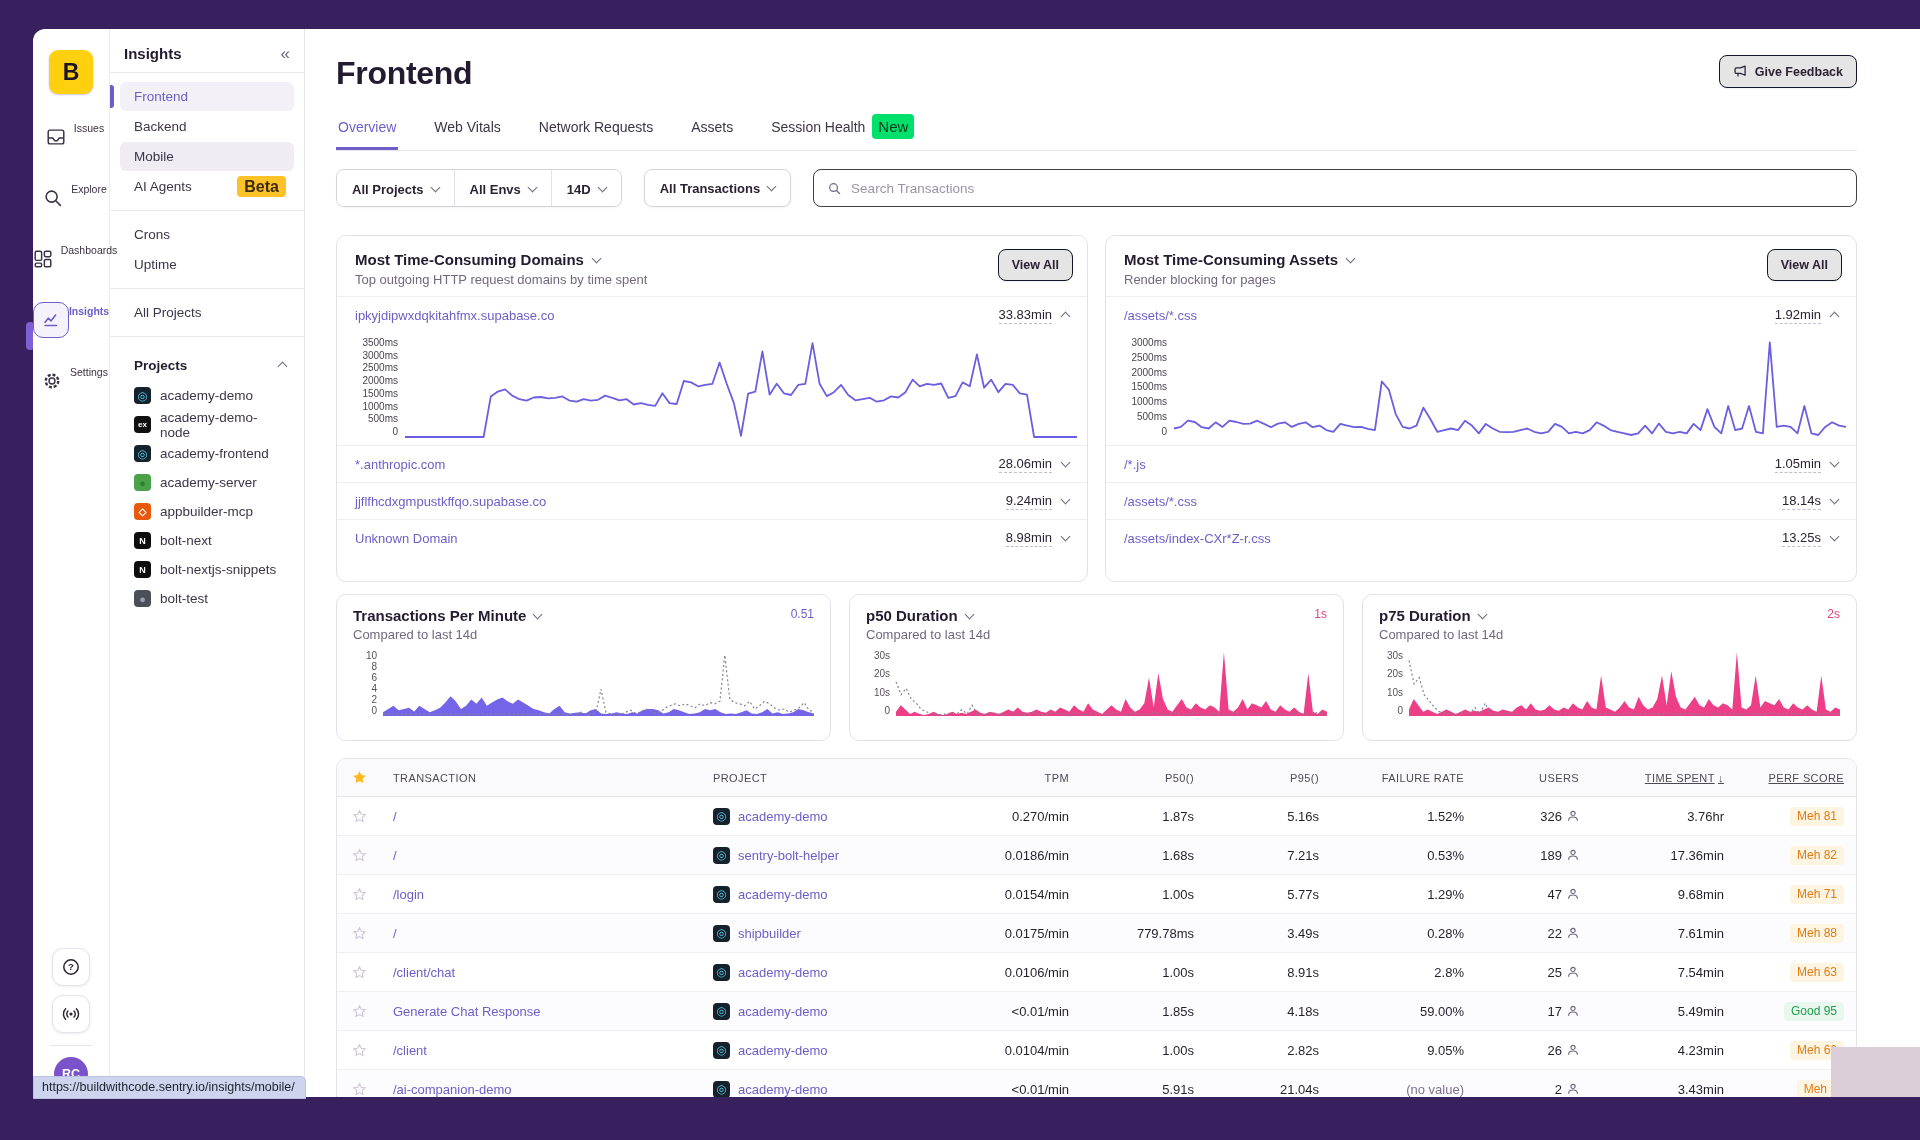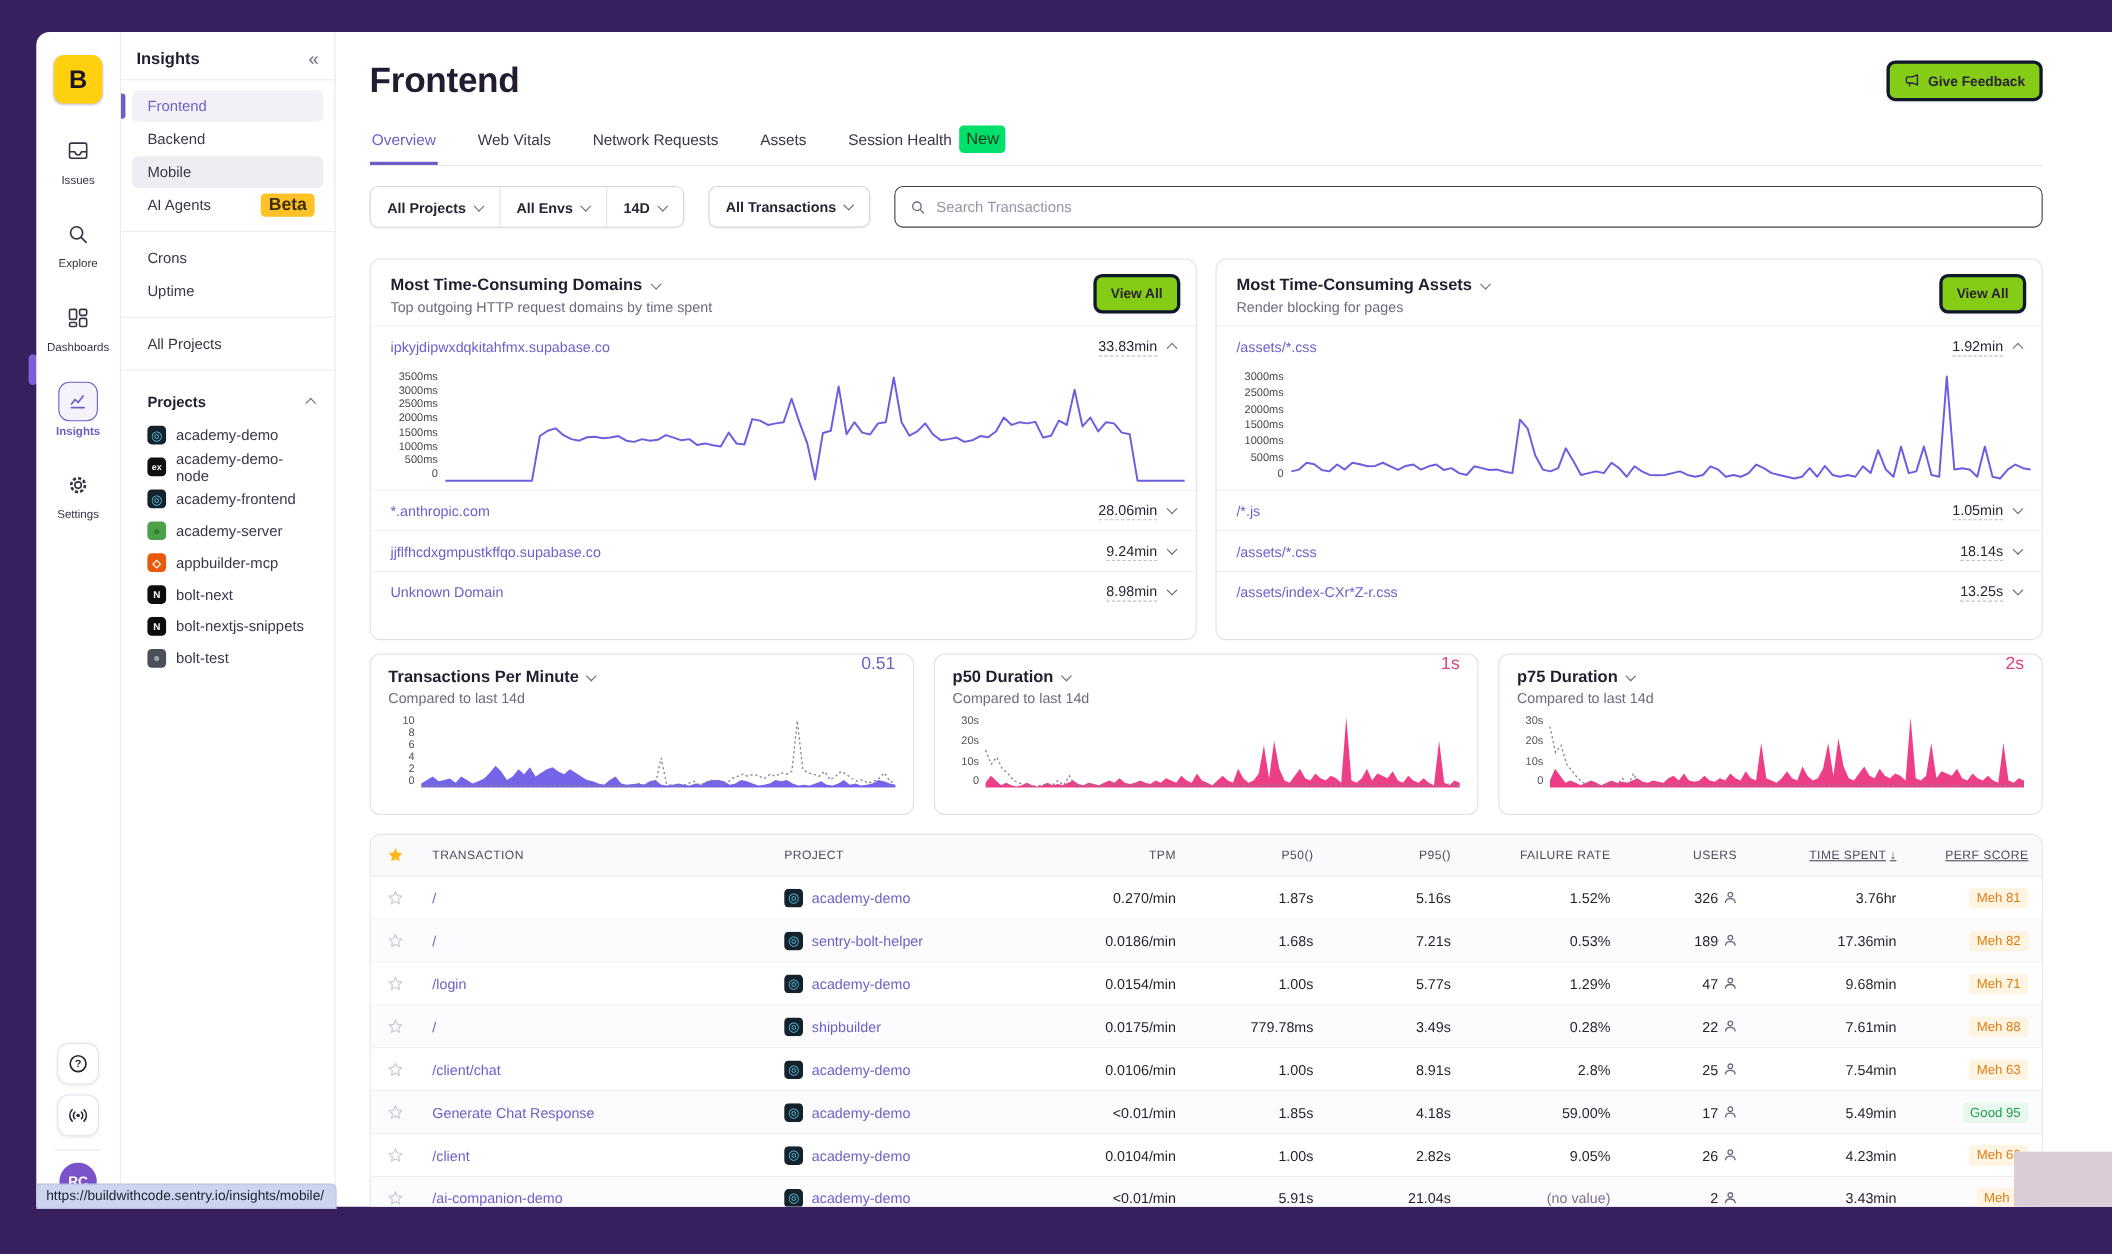--- a/index.html
+++ b/index.html
@@ -2,21 +2,21 @@
 <html><head>
 <meta charset="utf-8">
 <style>
   *{box-sizing:border-box;margin:0;padding:0}
   html,body{width:1920px;height:1140px;overflow:hidden}
   body{background:#38205f;font-family:"Liberation Sans",sans-serif;color:#2b2233;position:relative}
   .window{position:absolute;left:33px;top:29px;right:0;bottom:43px;background:#fff;border-top-left-radius:12px;overflow:hidden;display:flex}
   
   .rail{width:77px;flex:none;display:flex;flex-direction:column;align-items:center;padding-top:21px;border-right:1px solid #ede9f1}
   .logo{width:44px;height:44px;border-radius:9px;background:#ffd00e;color:#1c1423;font-weight:700;font-size:23px;display:flex;align-items:center;justify-content:center;box-shadow:0 1px 2px rgba(40,20,60,.25);cursor:pointer}
-  .rail-item{display:flex;flex-direction:column;align-items:center;margin-top:25px;cursor:pointer;color:#3a3144}
+  .rail-item{display:flex;flex-direction:row;align-items:flex-start;margin-top:25px;cursor:pointer;color:#3a3144}
   .rail-item .lab{font-size:10.5px;margin-top:3px;color:#3a3144}
   .rail-item .ibox{width:36px;height:36px;display:flex;align-items:center;justify-content:center;border-radius:10px}
   .rail-item.active{color:#6c5fc7}
   .rail-item.active .ibox{border:1.5px solid #6c5fc7;background:#f6f2fc}
   .rail-item.active .lab{color:#6c5fc7;font-weight:700}
   .rail-foot{margin-top:auto;display:flex;flex-direction:column;align-items:center;padding-bottom:6px}
   .pillbtn{width:38px;height:38px;border-radius:11px;border:1px solid #e6e1ea;background:#fff;box-shadow:0 1px 3px rgba(40,20,60,.08);display:flex;align-items:center;justify-content:center;margin-top:9px;cursor:pointer;color:#2b2233}
   .foot-div{width:42px;height:1px;background:#e8e3ee;margin-top:12px}
   .avatar{width:34px;height:34px;border-radius:50%;background:#7a52c9;color:#fff;font-weight:700;font-size:12.5px;display:flex;align-items:center;justify-content:center;margin-top:11px;cursor:pointer}
   .rail-active-pill{position:absolute;left:26px;top:322px;width:8px;height:28px;border-radius:5px;background:#7e5fd4}
@@ -37,21 +37,21 @@
   .picon.react{background:#16222b}.picon.react::before{content:"◎";color:#55c9ea;font-size:12px}
   .picon.express{background:#101010}.picon.express::before{content:"ex";color:#fff;font-size:8px;font-weight:700}
   .picon.node{background:#4aa147}.picon.node::before{content:"●";color:#2c7f33;font-size:11px}
   .picon.mcp{background:#e8590c}.picon.mcp::before{content:"◇";color:#fff;font-size:10px;font-weight:700}
   .picon.next{background:#0d0d0d}.picon.next::before{content:"N";color:#fff;font-size:9px;font-weight:700}
   .picon.test{background:#4a4f58}.picon.test::before{content:"●";color:#9aa0ab;font-size:11px}
   
   .main{flex:1;padding:26px 63px 0 31px;overflow:hidden}
   .title-row{display:flex;align-items:flex-start;justify-content:space-between}
   .page-title{font-size:32px;font-weight:700;color:#231c30;letter-spacing:-.3px}
-  .btn{display:inline-flex;align-items:center;gap:7px;background:#84cc16;border:3px solid #0f172a;border-radius:8px;font-size:12.5px;font-weight:700;color:#2b2233;padding:8px 13px;cursor:pointer;box-shadow:0 1px 2px rgba(43,34,51,.06)}
+  .btn{display:inline-flex;align-items:center;gap:7px;background:#e5e5e5;border:1px solid #0f172a;border-radius:8px;font-size:12.5px;font-weight:700;color:#2b2233;padding:8px 13px;cursor:pointer;box-shadow:0 1px 2px rgba(43,34,51,.06)}
   .tabs{display:flex;gap:34px;margin-top:22px;border-bottom:1px solid #e8e4ed}
   .tab{font-size:14px;color:#3c3548;padding:0 2px 11px 2px;cursor:pointer;display:flex;align-items:center;gap:7px}
   .tab.active{color:#6c5fc7;box-shadow:inset 0 -3px 0 #6c5fc7}
   .badge-new{background:#00e06a;color:#053a1d;font-weight:400;font-size:15px;border-radius:4px;padding:4px 6px}
   
   .filter-row{display:flex;align-items:center;margin-top:18px;gap:22px}
   .seg{display:inline-flex;border:1px solid #d8d2df;border-radius:8px;background:#fff;box-shadow:0 1px 2px rgba(43,34,51,.05);height:38px;overflow:hidden}
   .seg .fbtn{border-left:1px solid #e4dfe9}
   .seg .fbtn:first-child{border-left:none}
   .fbtn{display:inline-flex;align-items:center;gap:8px;padding:0 15px;font-size:13px;font-weight:700;color:#2b2233;cursor:pointer;background:#fff;height:38px}
@@ -74,21 +74,21 @@
   .uval{border-bottom:1px dashed #c3bccd;padding-bottom:1px;cursor:default}
   .chartwrap{display:flex;height:112px;padding:4px 10px 8px 4px}
   .yax{width:64px;display:flex;flex-direction:column;justify-content:space-between;text-align:right;font-size:10px;color:#49434f;padding-right:7px}
   .plot{flex:1;height:100%}
   .plot svg{width:100%;height:100%;display:block;overflow:visible}
   
   .mini-row{display:flex;gap:18px;margin-top:12px}
   .mini{flex:1;border:1px solid #e4e0e8;border-radius:10px;background:#fff;height:147px;padding:12px 16px 10px 16px;position:relative}
   .mini-title{font-size:15px;font-weight:700;color:#231c30;display:flex;align-items:center;gap:8px;cursor:pointer}
   .mini-sub{font-size:13px;color:#71687f;margin-top:3px}
-  .mini-val{position:absolute;top:0;right:16px;font-size:16px}
+  .mini-val{position:absolute;top:12px;right:16px;font-size:12px}
   .mini-chart{display:flex;height:66px;margin-top:8px}
   .yax2{width:30px;display:flex;flex-direction:column;justify-content:space-between;text-align:right;font-size:10px;color:#56505e;padding-right:6px}
   
   .table{margin-top:17px;border:1px solid #e7e3ec;border-radius:10px 10px 0 0;overflow:hidden}
   .trow{display:grid;grid-template-columns:44px minmax(200px,1fr) 250px 130px 125px 125px 145px 115px 145px 120px;align-items:center}
   .thead{background:#faf9fb;border-bottom:1px solid #e8e4ec;height:38px;font-size:11px;font-weight:400;letter-spacing:.4px;color:#4f4a58}
   .th{padding:0 12px;cursor:pointer}
   .th.r{text-align:right}
   .th.sorted span{text-decoration:underline}
   .tbody .trow{height:39px;border-bottom:1px solid #f1eef4;background:#fff}

